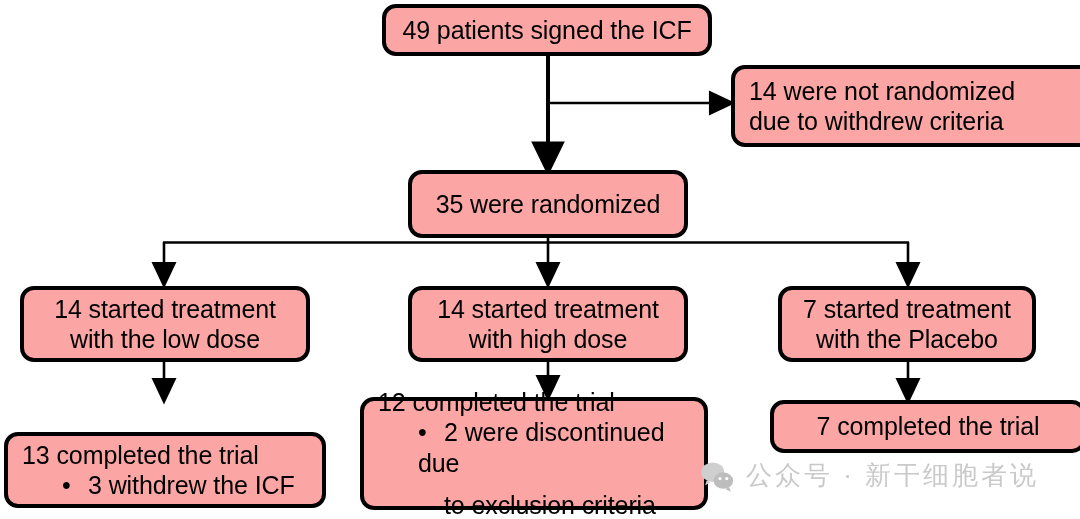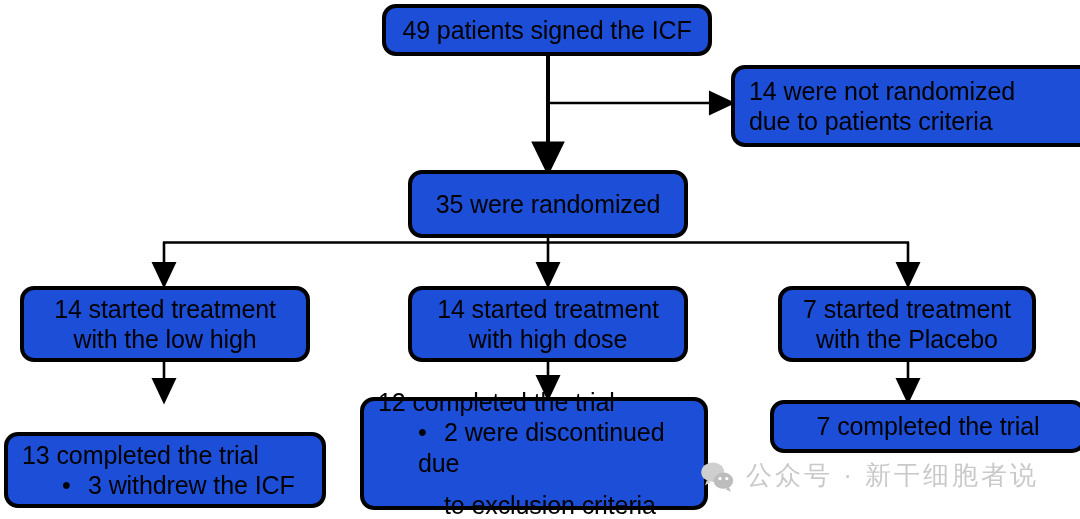--- a/index.html
+++ b/index.html
@@ -22,21 +22,21 @@
     left: 0;
     top: 0;
     width: 1080px;
     height: 519px;
   }
   .node {
     position: absolute;
     box-sizing: border-box;
     border: 4px solid #000000;
     border-radius: 14px;
-    background: #1d4ed8;
+    background: #fca5a5;
     display: flex;
     flex-direction: column;
     justify-content: center;
     color: #000000;
     font-size: 25px;
     line-height: 1.22;
     letter-spacing: -0.1px;
     z-index: 3;
   }
   .node.center-text {
@@ -152,30 +152,30 @@
       <line x1="908" y1="362" x2="908" y2="392" stroke="#000000" stroke-width="2.6" marker-end="url(#arrowThin)"></line>
     </g>
   </svg>
 
   <div class="node center-text" id="node-icf">
     <span class="line">49 patients signed the ICF</span>
   </div>
 
   <div class="node left-text" id="node-notrand">
     <span class="line">14 were not randomized</span>
-    <span class="line">due to patients criteria</span>
+    <span class="line">due to withdrew criteria</span>
   </div>
 
   <div class="node center-text" id="node-rand">
     <span class="line">35 were randomized</span>
   </div>
 
   <div class="node center-text" id="node-lowdose">
     <span class="line">14 started treatment</span>
-    <span class="line">with the low high</span>
+    <span class="line">with the low dose</span>
   </div>
 
   <div class="node center-text" id="node-highdose">
     <span class="line">14 started treatment</span>
     <span class="line">with high dose</span>
   </div>
 
   <div class="node center-text" id="node-placebo">
     <span class="line">7 started treatment</span>
     <span class="line">with the Placebo</span>

